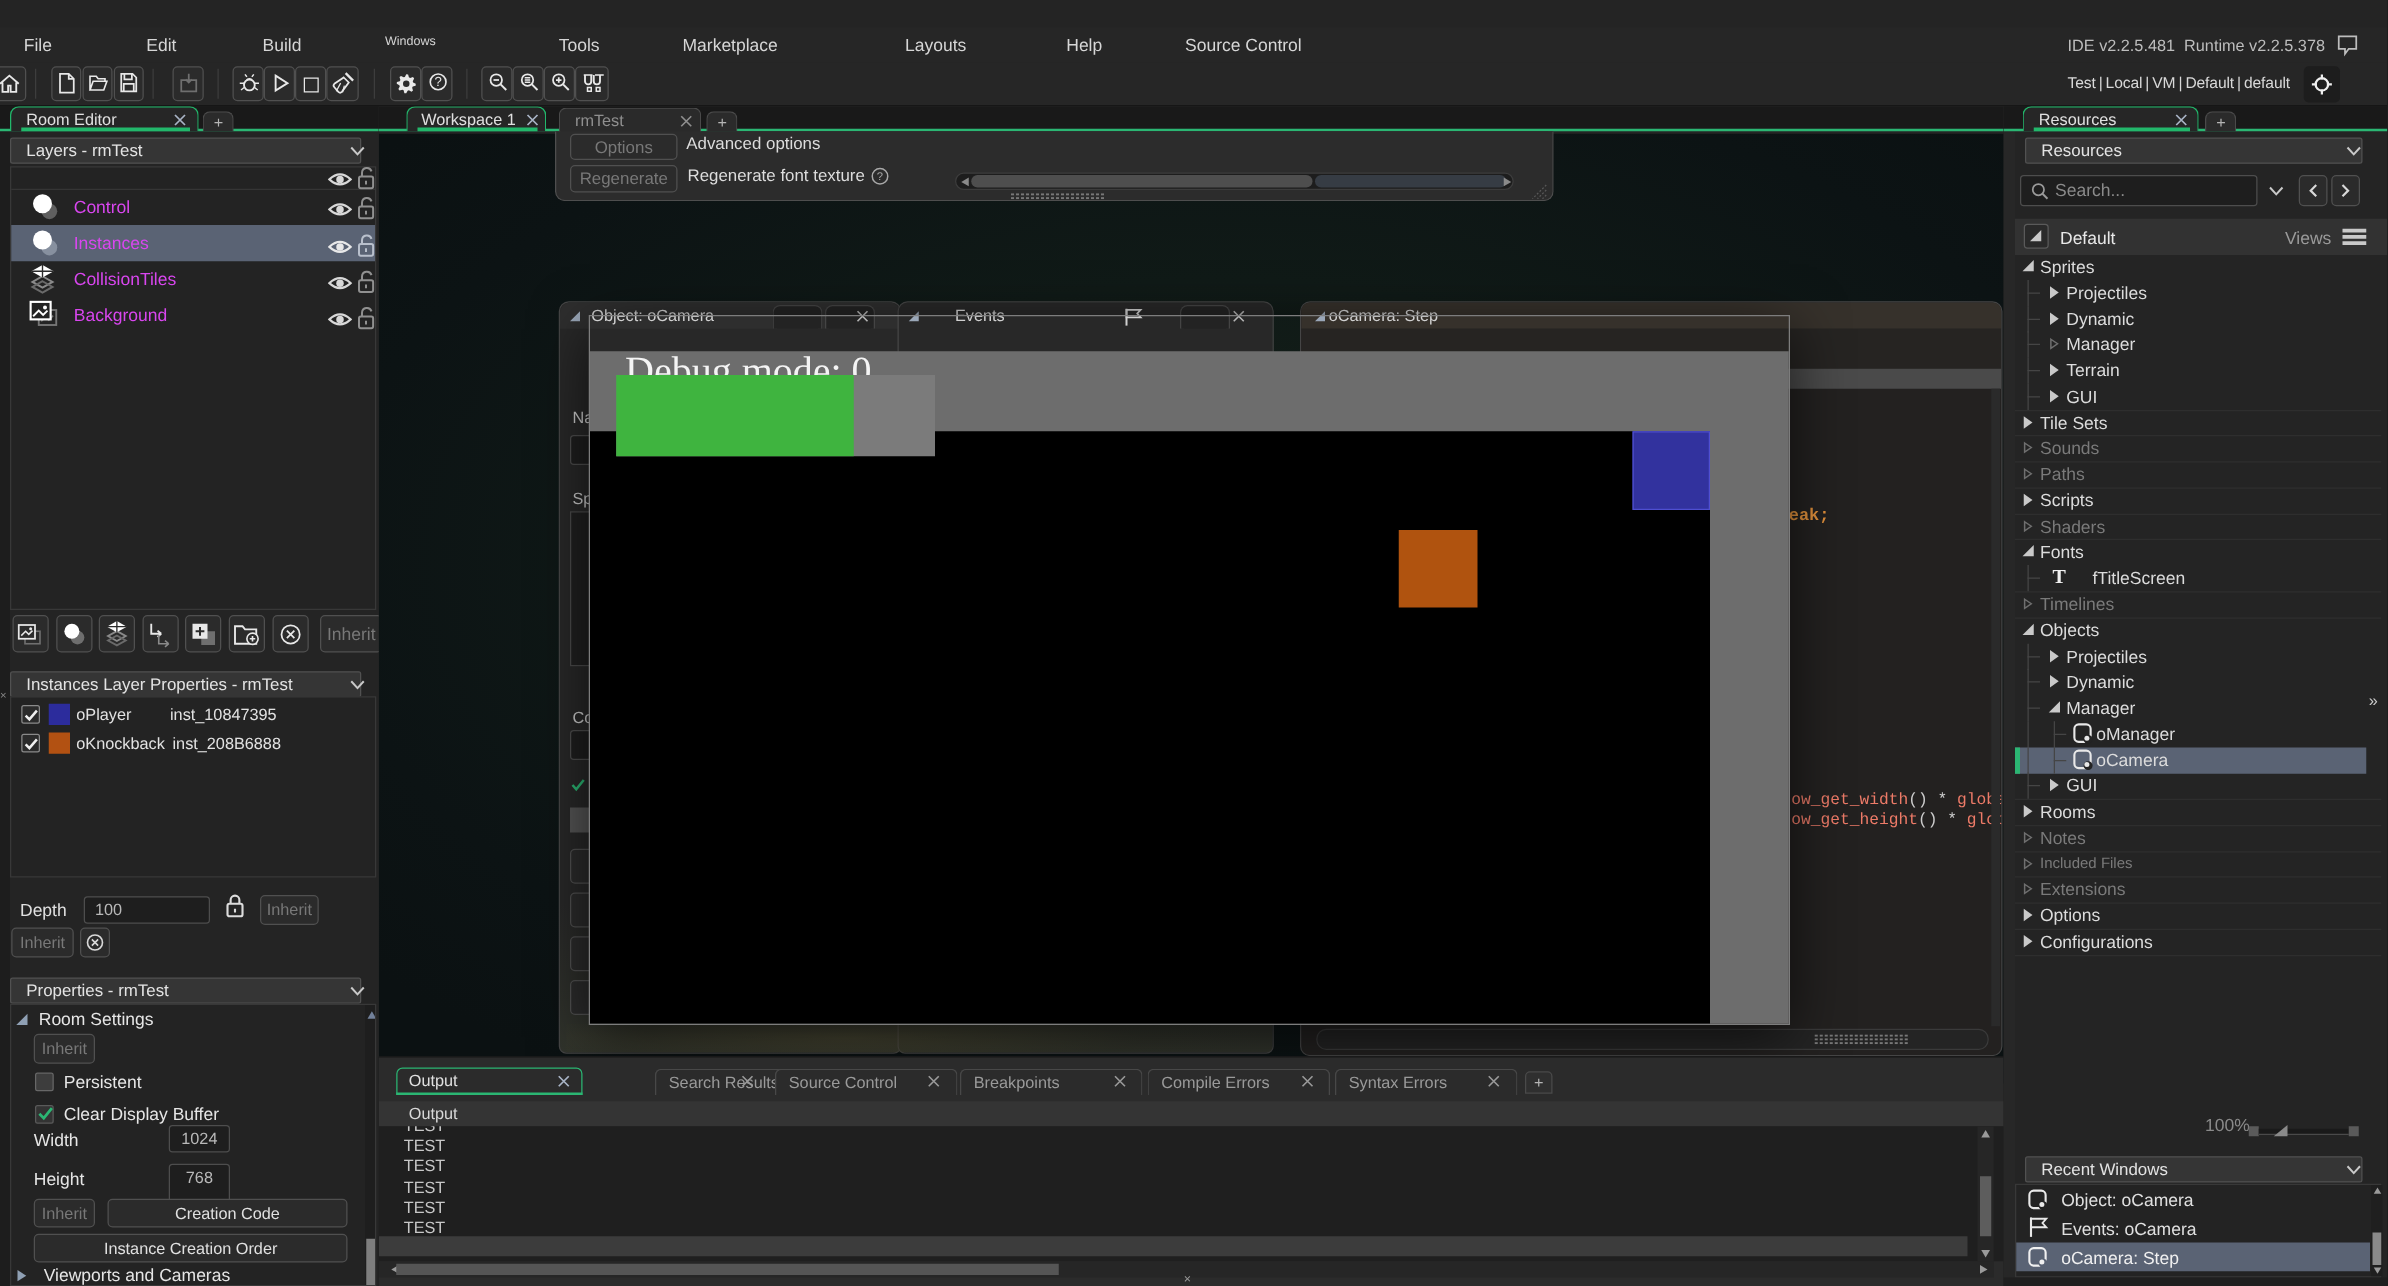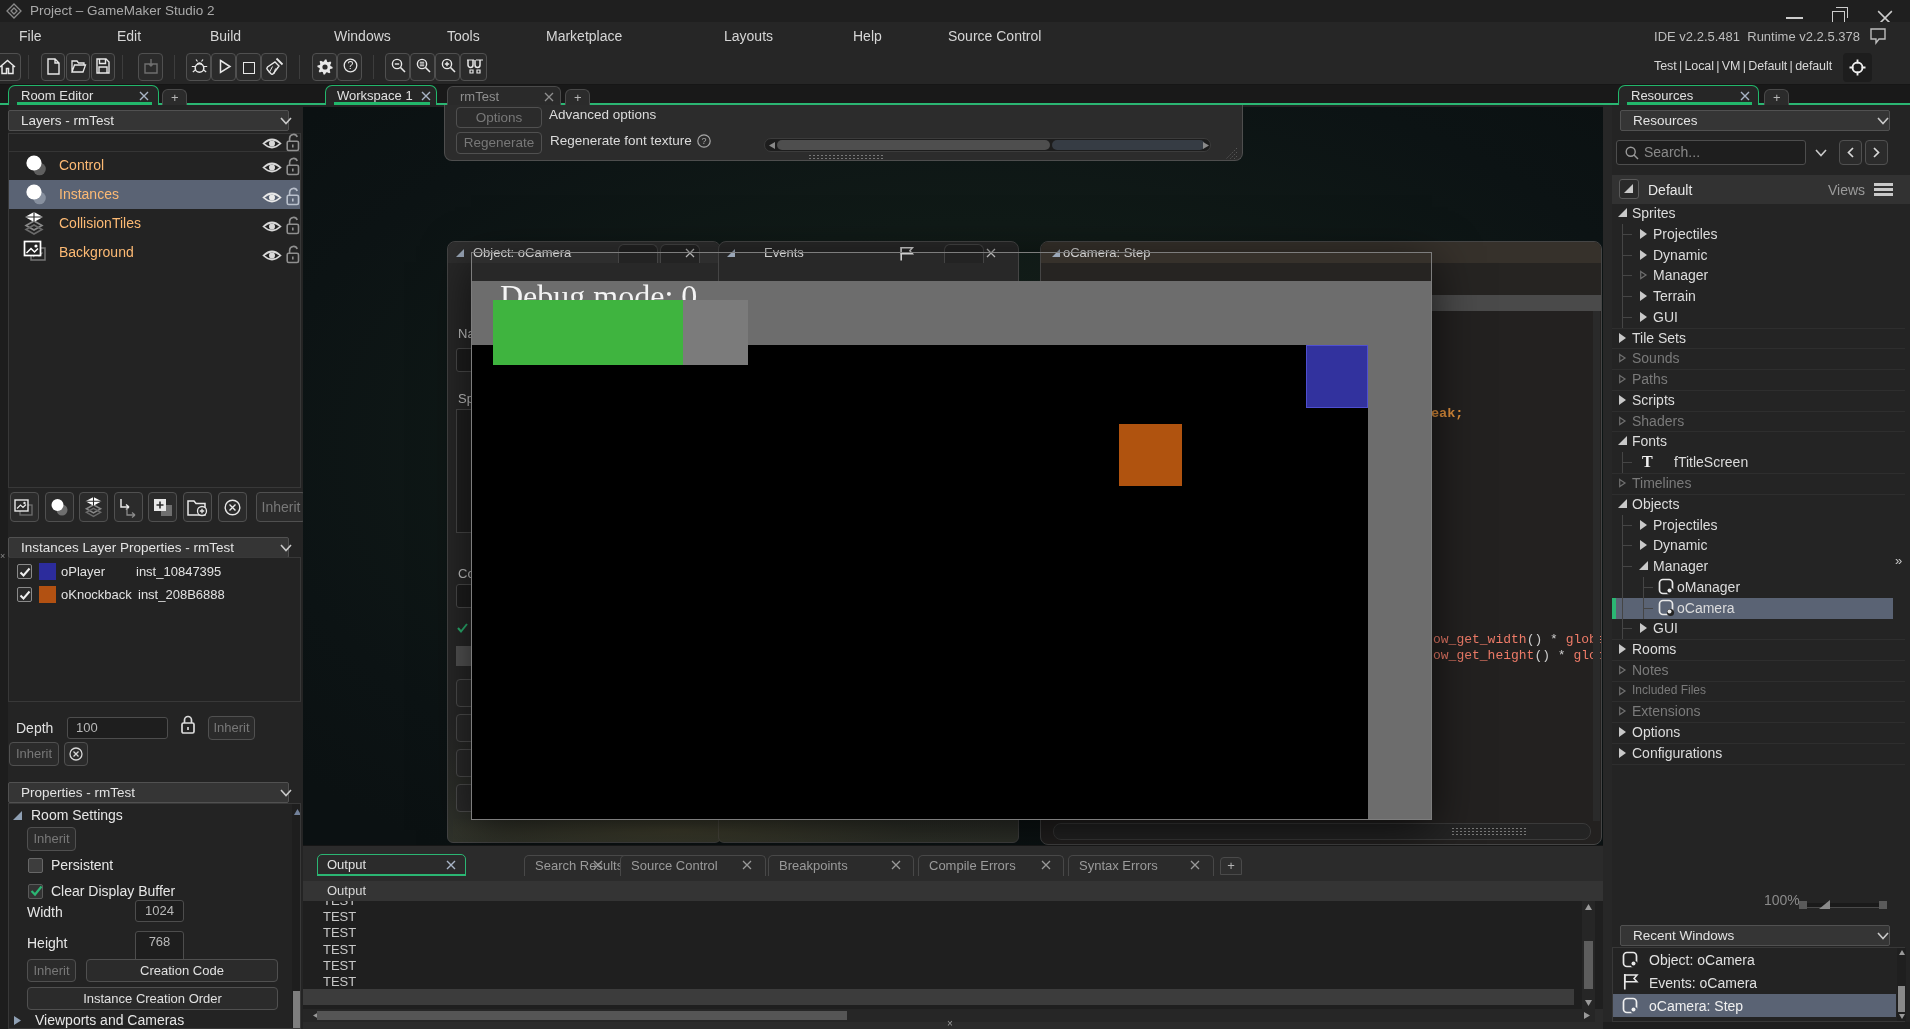--- a/index.html
+++ b/index.html
@@ -12,50 +12,38 @@
   .chev{position:absolute;width:12px;height:8px;}
   .btn{position:absolute;background:#2b2b2b;border:1px solid #505050;border-radius:4px;
        box-sizing:border-box;color:#787878;font-size:13px;text-align:center;}
   .inp{position:absolute;background:#1e1e1e;border:1px solid #4d4d4d;border-radius:3px;
        box-sizing:border-box;color:#b9b9b9;font-size:13px;}
   .tab-a{position:absolute;background:#262626;border:1.6px solid #22b76b;border-bottom:none;
         border-radius:7px 7px 0 0;box-sizing:border-box;color:#e0e0e0;font-size:13px;}
   .tabline{position:absolute;left:8px;right:6px;bottom:0px;height:3px;background:#22b76b;}
   .tab-i{position:absolute;background:#2a2a2a;border:1px solid #4a4a4a;border-bottom:none;
         border-radius:6px 6px 0 0;box-sizing:border-box;color:#8f8f8f;font-size:13px;}
-  .lyrtxt{height:33px;line-height:29px;font-size:14px;color:#fdba74;}
+  .lyrtxt{height:33px;line-height:29px;font-size:14px;color:#d946ef;}
   .ib{width:29px;height:30px;}
   .cb{width:15px;height:15px;background:#2b2b2b;border:1px solid #8a8a8a;border-radius:2px;box-sizing:border-box;}
   .otab{position:absolute;top:9px;height:21px;background:#2b2b2b;border:1px solid #484848;border-bottom:none;border-radius:5px 5px 0 0;box-sizing:border-box;width:146px;}
   .otab span{position:absolute;left:10px;top:2px;font-size:13px;color:#9a9a9a;white-space:nowrap;}
   .dots{background-image:radial-gradient(circle, #787878 0.9px, transparent 1px);background-size:4px 3px;}
   svg{position:absolute;overflow:visible;}
 </style>
 </head>
 <body>
 <div id="root">
 
-  <div class="abs" id="titlebar" style="left:0;top:0;width:1910px;height:22px;background:#1f1f1f;">
-    <svg style="left:6px;top:3px;" width="16" height="16" viewBox="0 0 16 16">
-      <path d="M8 1 L15 8 L8 15 L1 8 Z M8 5 L11 8 L8 11 L5 8 Z" fill="none" stroke="#8a8a8a" stroke-width="1.3"></path>
-    </svg>
-    <div class="txt" style="left:30px;top:3px;font-size:13.5px;color:#a9a9a9;">Project – GameMaker Studio 2</div>
-    <div class="abs" style="left:1786px;top:17px;width:17px;height:1.6px;background:#cccccc;"></div>
-    <div class="abs" style="left:1832px;top:11px;width:11px;height:10px;border:1.4px solid #cccccc;"></div>
-    <div class="abs" style="left:1836px;top:7px;width:11px;height:10px;border:1.4px solid #cccccc;border-left:none;border-bottom:none;"></div>
-    <svg style="left:1877px;top:10px;" width="16" height="16" viewBox="0 0 14 14">
-      <path d="M1 1 L13 13 M13 1 L1 13" stroke="#cccccc" stroke-width="1.3"></path>
-    </svg>
-  </div>
 
   <div class="abs" id="menubar" style="left:0;top:22px;width:1910px;height:28px;background:#262626;">
     <div class="txt" style="left:19px;top:6px;font-size:14px;color:#d6d6d6;">File</div>
     <div class="txt" style="left:117px;top:6px;font-size:14px;color:#d6d6d6;">Edit</div>
     <div class="txt" style="left:210px;top:6px;font-size:14px;color:#d6d6d6;">Build</div>
-    <div class="txt" style="left:308px;top:6px;font-size:14px;color:#d6d6d6;margin-left:26px;">Windows</div>
+    <div class="txt" style="left:308px;top:6px;font-size:10px;color:#d6d6d6;">Windows</div>
     <div class="txt" style="left:447px;top:6px;font-size:14px;color:#d6d6d6;">Tools</div>
     <div class="txt" style="left:546px;top:6px;font-size:14px;color:#d6d6d6;">Marketplace</div>
     <div class="txt" style="left:724px;top:6px;font-size:14px;color:#d6d6d6;">Layouts</div>
     <div class="txt" style="left:853px;top:6px;font-size:14px;color:#d6d6d6;">Help</div>
     <div class="txt" style="left:948px;top:6px;font-size:14px;color:#d6d6d6;">Source Control</div>
     <div class="txt" style="right:50px;top:7px;font-size:13px;color:#bdbdbd;">IDE v2.2.5.481&nbsp; Runtime v2.2.5.378</div>
     <svg style="left:1869px;top:6px;" width="18" height="16" viewBox="0 0 18 16">
       <path d="M2 1 h14 v10 h-6 l-3 4 v-4 h-5 z" fill="none" stroke="#bdbdbd" stroke-width="1.4"></path>
     </svg>
   </div>

